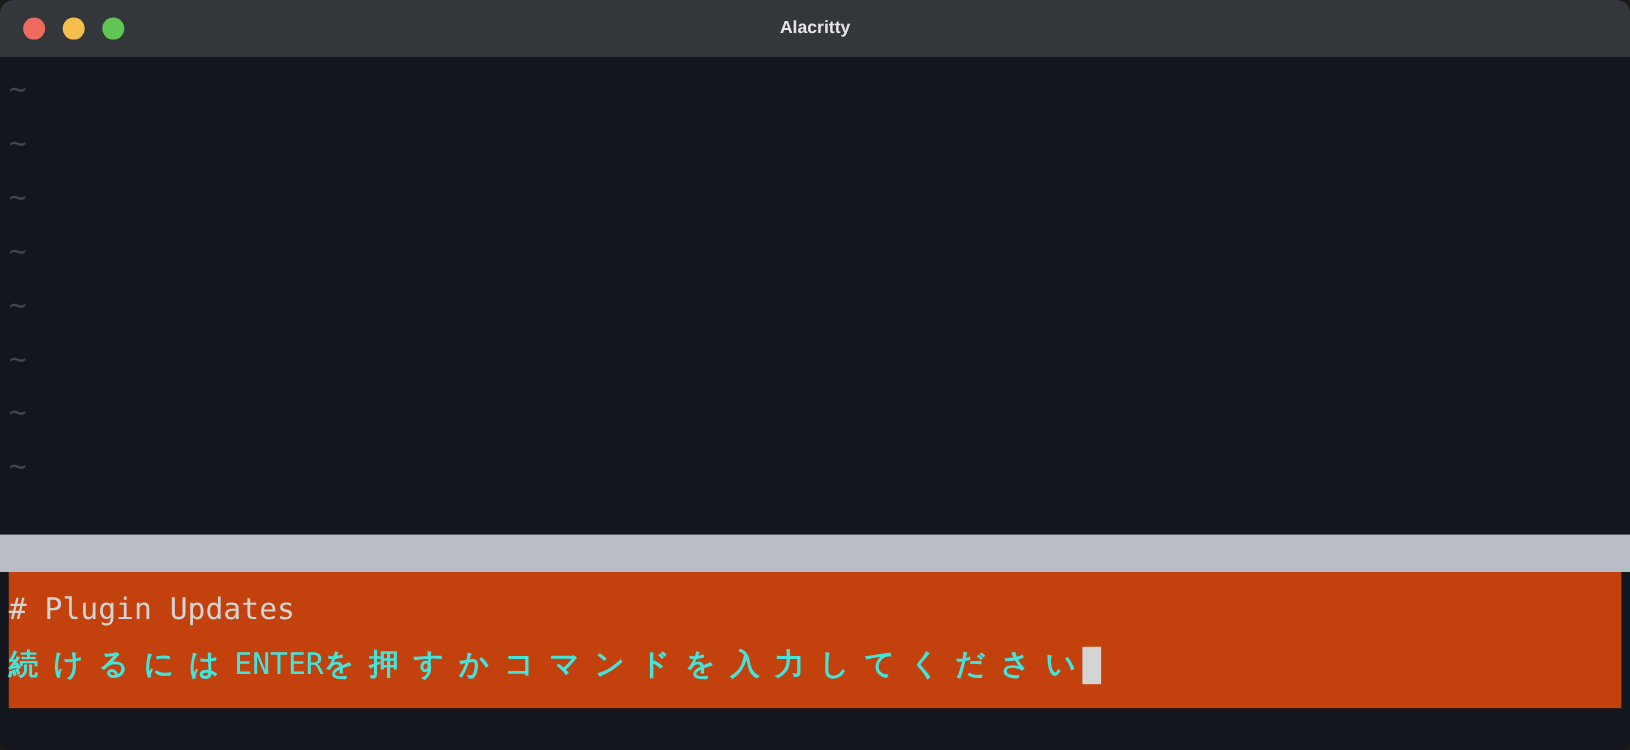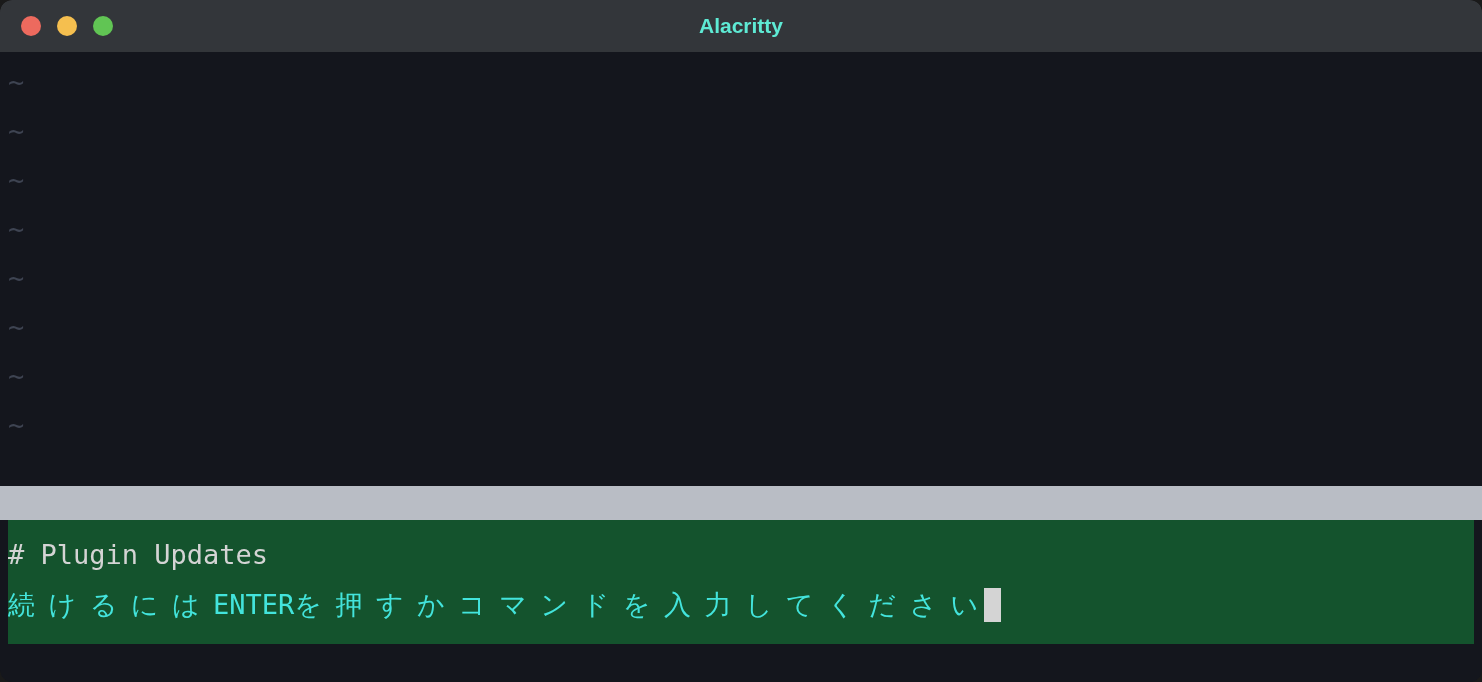--- a/index.html
+++ b/index.html
@@ -57,22 +57,22 @@
     }
     
     .traffic-light.green {
       background: #61c554;
     }
     
     .window-title {
       position: absolute;
       left: 50%;
       transform: translateX(-50%);
-      color: #5eead4;
-      font-size: 21px;
+      color: #e5e5e5;
+      font-size: 16px;
       font-weight: 600;
       font-family: -apple-system, BlinkMacSystemFont, sans-serif;
     }
     
     .terminal-content {
       flex: 1;
       background: #14161d;
       padding: 10px 8px 0 8px;
       display: flex;
       flex-direction: column;
@@ -95,21 +95,21 @@
     }
     
     .statusline {
       height: 34px;
       background: #b9bdc5;
       margin: 0 -8px;
       flex-shrink: 0;
     }
     
     .message-area {
-      background: #14532d;
+      background: #c2410c;
       padding: 10px 0 14px 0;
       flex-shrink: 0;
       line-height: 1.85;
     }
     
     .message-line {
       color: #d4d4d4;
       white-space: pre;
     }
     
@@ -119,20 +119,21 @@
       display: flex;
       align-items: center;
     }
     
     .prompt-text {
       letter-spacing: normal;
     }
     
     .prompt-text .cjk {
       letter-spacing: 0.5em;
+      font-weight: bold;
     }
     
     .cursor-block {
       display: inline-block;
       width: 17px;
       height: 34px;
       background: #d4d4d4;
       vertical-align: middle;
       margin-left: -8px;
     }

